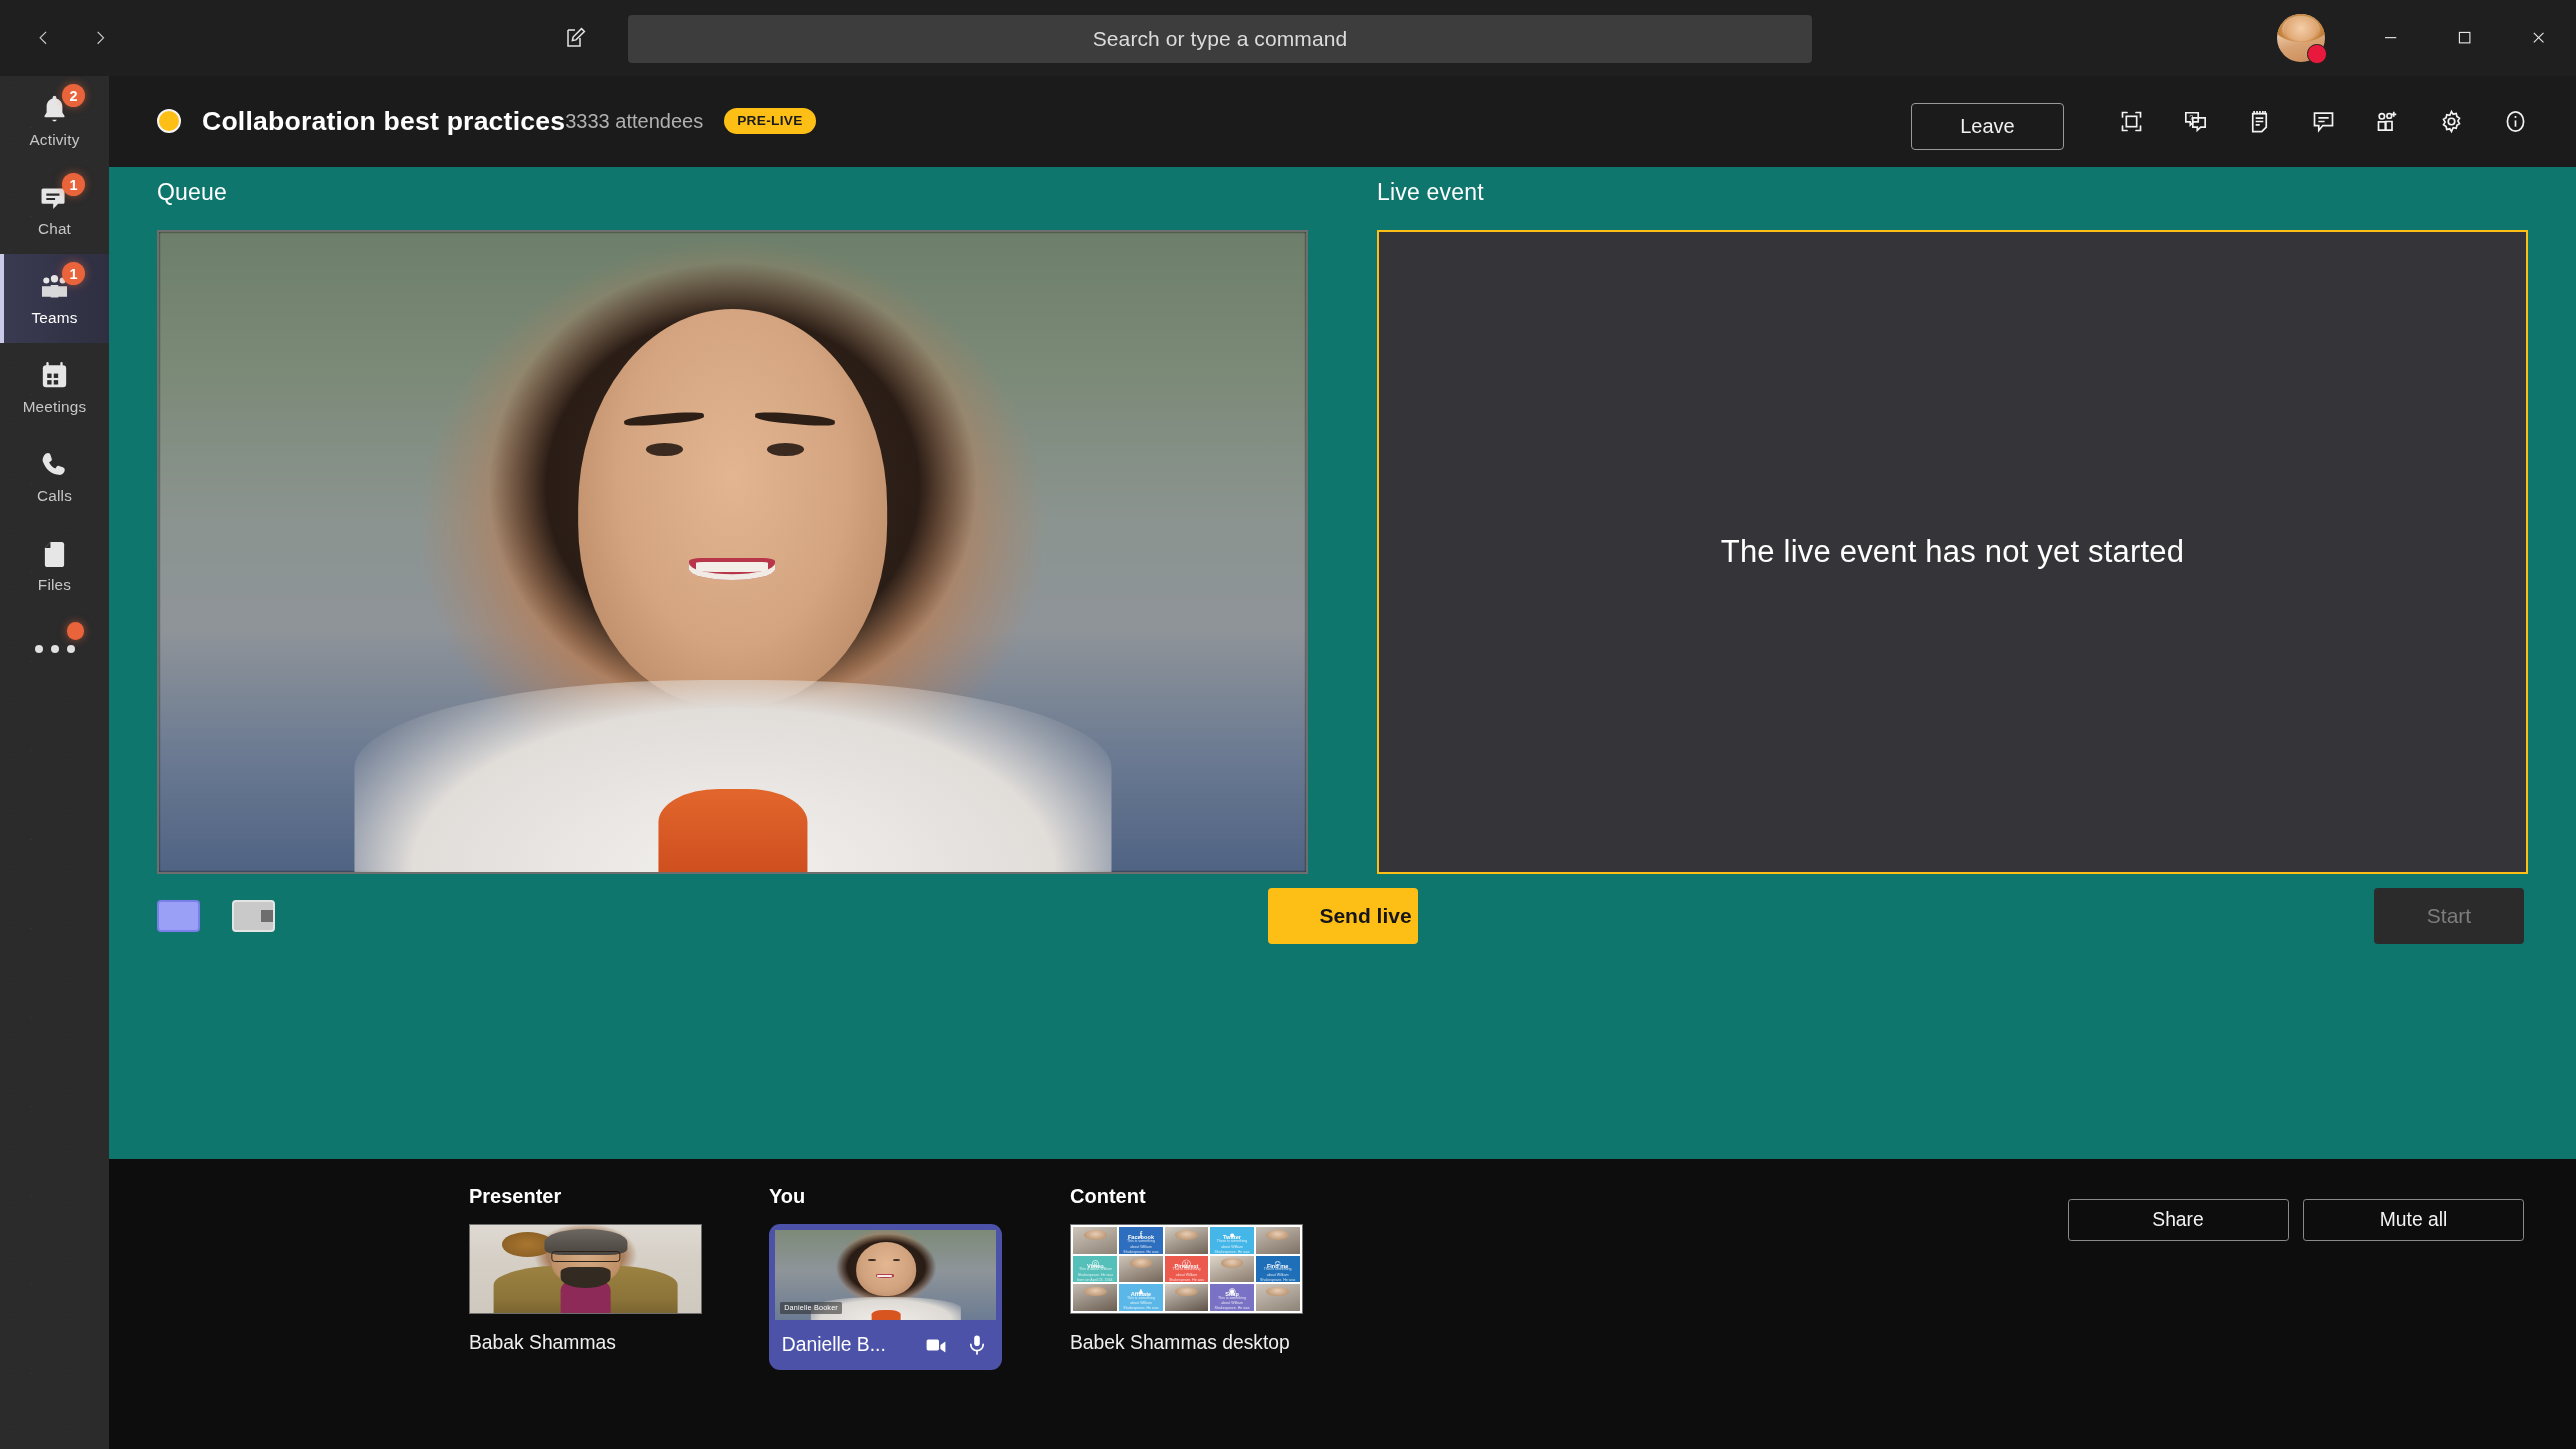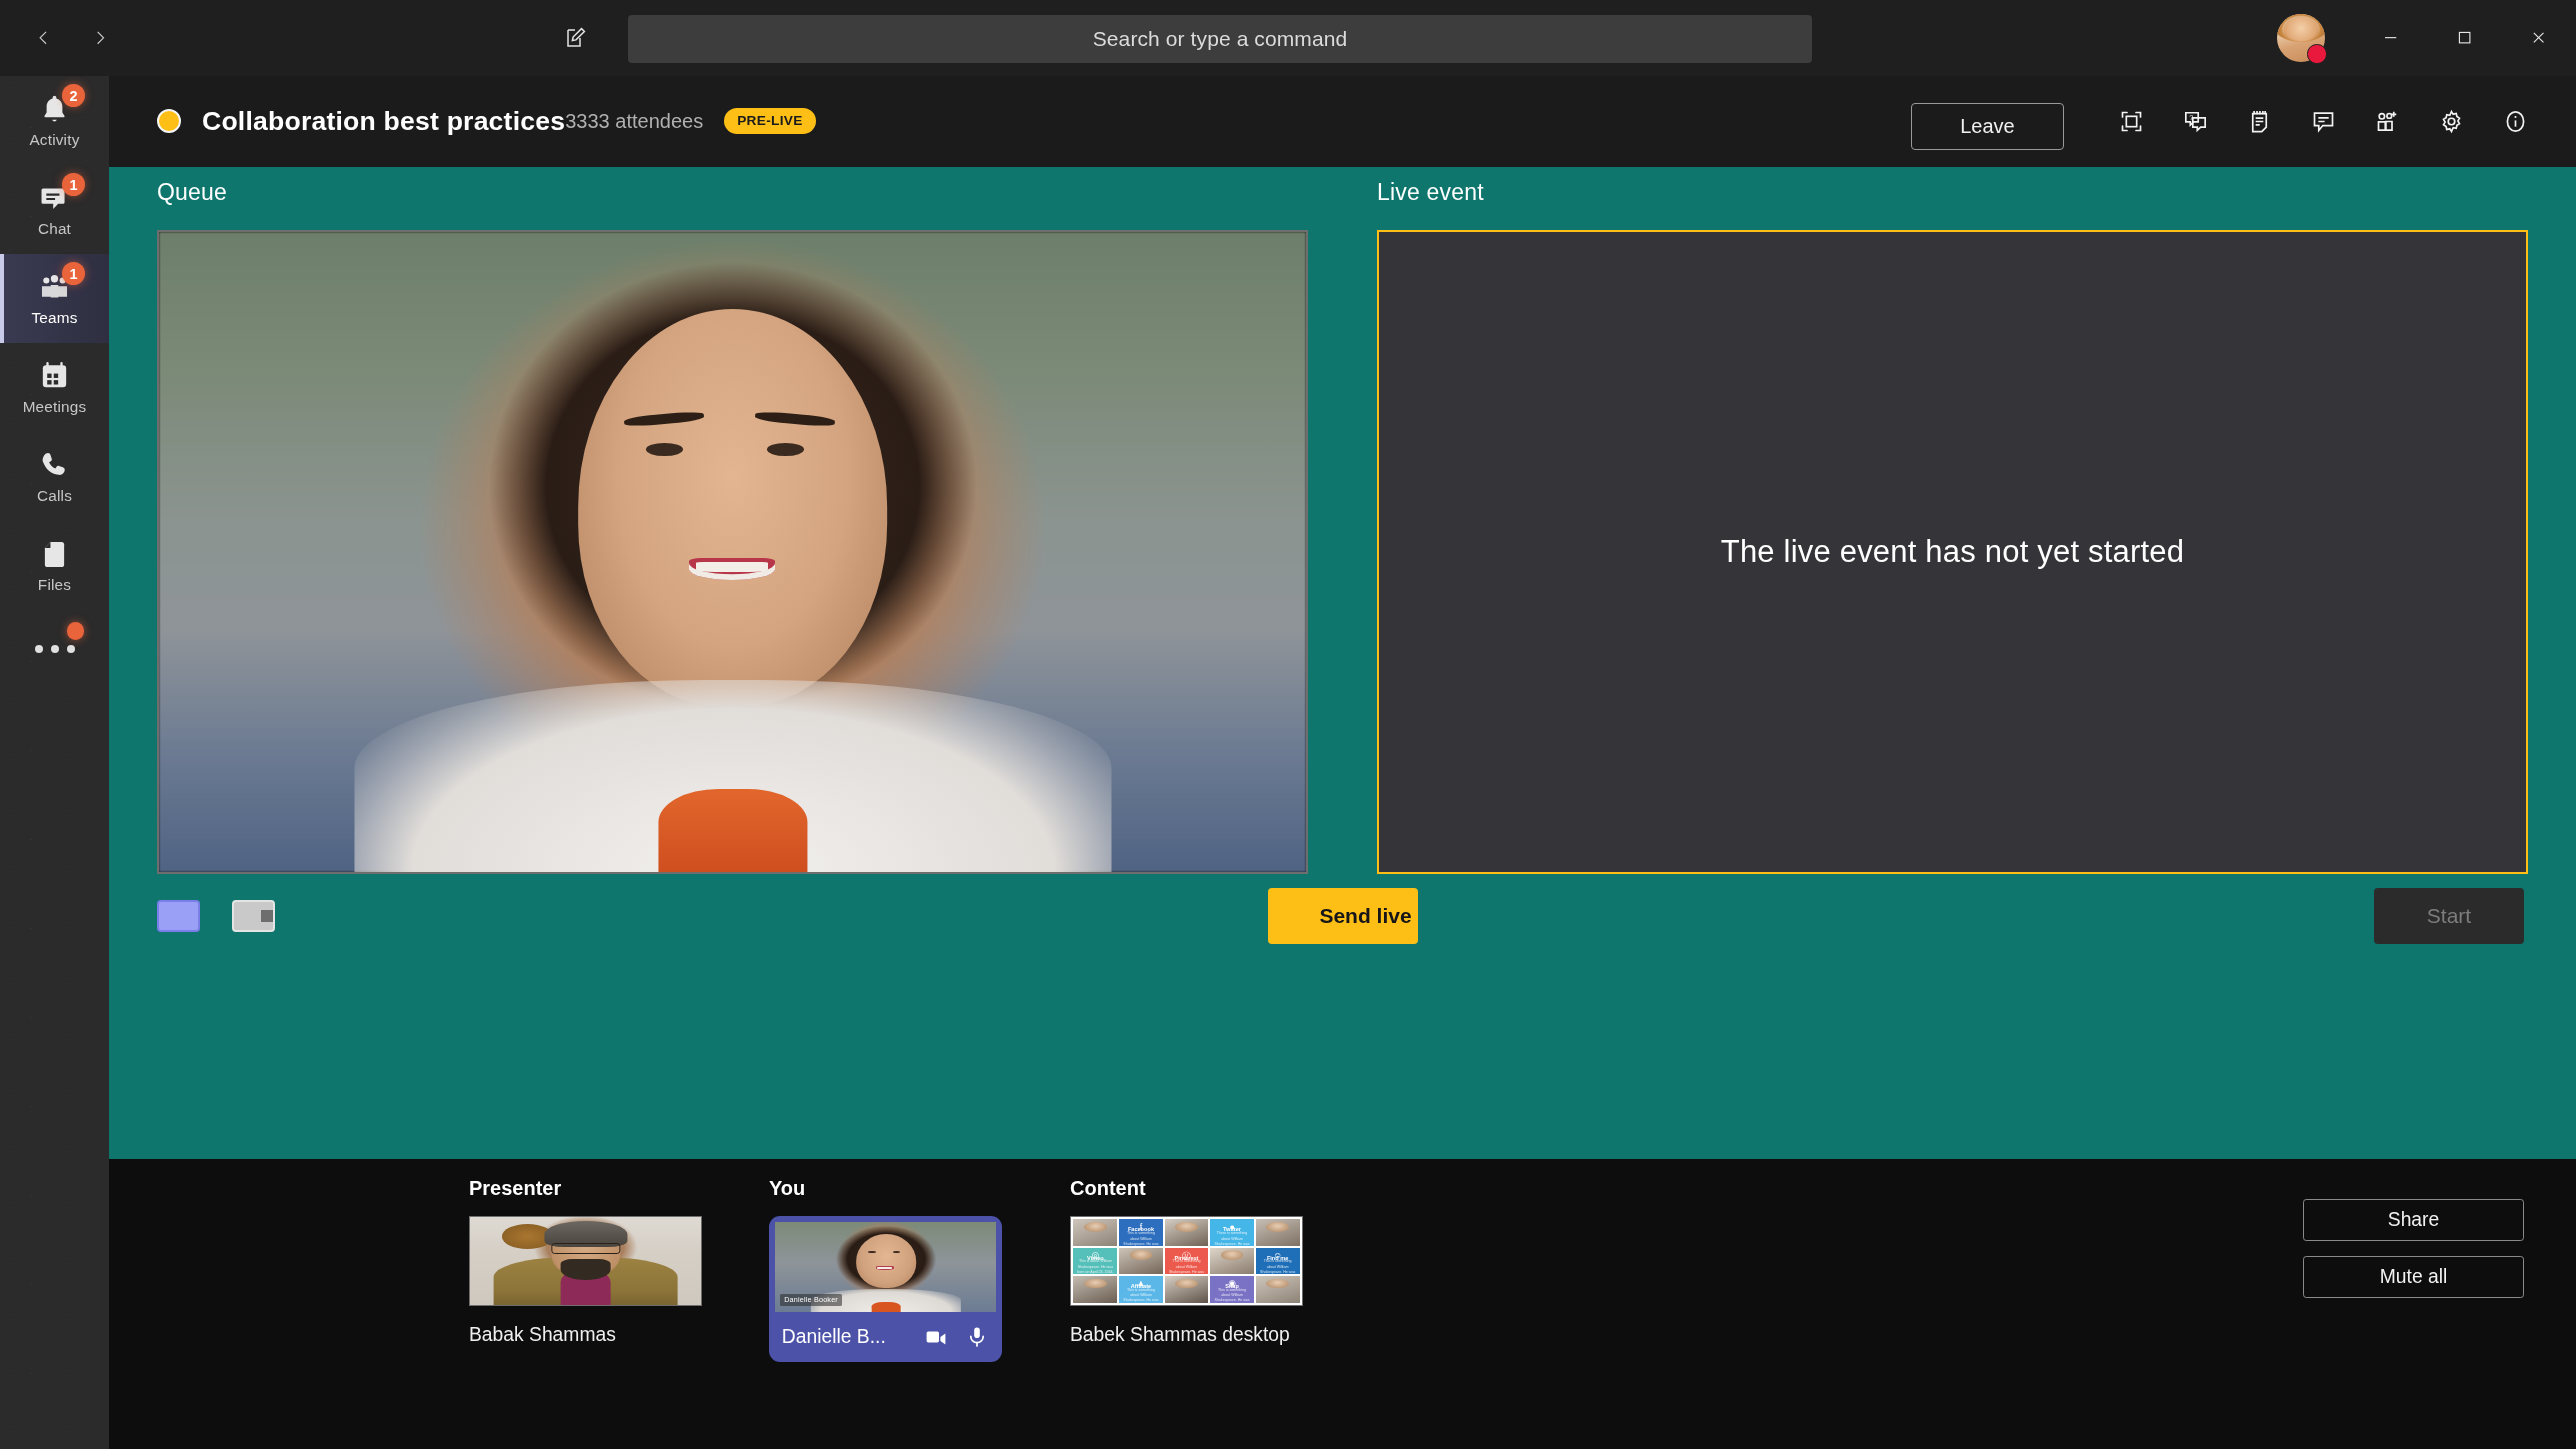--- a/index.html
+++ b/index.html
@@ -225,21 +225,21 @@
     position: absolute; left: 2265px; top: 721px; width: 150px; height: 56px;
     background: #2b2b2b; color: #7d7d7d; border: none; border-radius: 4px;
     font-size: 21px; cursor: default; font-family: "Liberation Sans", sans-serif;
   }
 
   
   .tray {
     position: absolute; left: 109px; top: 1159px; width: 2467px; height: 290px;
     background: #0d0d0d;
   }
-  .tray-col { position: absolute; top: 18px; padding-left: 48px; }
+  .tray-col { position: absolute; top: 26px; padding-left: 48px; }
   .tray-col .cap { font-size: 20px; font-weight: bold; color: #ffffff; margin-bottom: 16px; }
   .thumb {
     width: 233px; height: 90px; border: 1.6px solid #6e6e6e; overflow: hidden; position: relative;
     cursor: pointer;
   }
   .tname { margin-top: 17.7px; font-size: 19.3px; color: #efefef; }
 
   
   .pres-bg {
     position:absolute; inset:0;
@@ -359,21 +359,21 @@
   .cell.fb { background:#2d6fbe; } .cell.tw { background:#45b6e8; }
   .cell.vm { background:#55bfb9; } .cell.pn { background:#ec5a4e; }
   .cell.fm { background:#1f6fb8; } .cell.af { background:#5ab7e8; }
   .cell.sn { background:#7a72c4; }
   .cell .lbl { position:absolute; left:0; right:0; top: 26%; text-align:center; color:#fff; font-size:5.6px; font-weight:bold; }
   .cell .gl { position:absolute; left:0; right:0; top: 8%; text-align:center; color:#fff; font-size:8.9px; }
   .cell .body { position:absolute; left:8%; right:8%; top: 44%; color:rgba(255,255,255,.8); font-size:3.6px; line-height:1.5; text-align:center; }
   .cell .fhead { position:absolute; left:24%; top:10%; width:52%; height:36%; border-radius:50%;
     background: radial-gradient(ellipse at 50% 40%, #e8cdb4 0%, #bb9673 75%); }
 
-  .tray-right { position: absolute; right: 52px; top: 40px; display: flex; flex-direction: column; gap: 14.5px; }
+  .tray-right { position: absolute; right: 52px; top: 40px; display: flex; flex-direction: row; gap: 14.5px; }
   .tbtn {
     width: 221px; height: 42px; background: transparent; border: 1.6px solid #8a8a8a;
     border-radius: 3.2px; color: #f2f2f2; font-size: 19.3px; cursor: pointer;
     font-family: "Liberation Sans", sans-serif;
   }
 </style>
 </head>
 <body>
 
 <div class="app">

